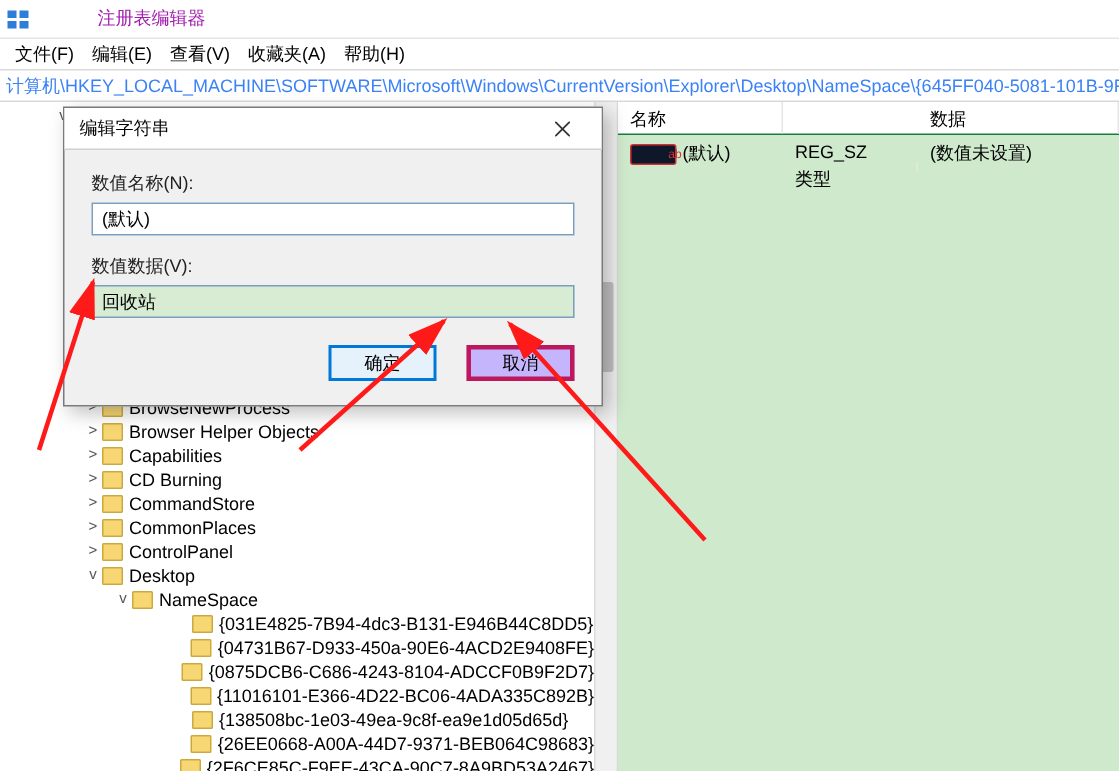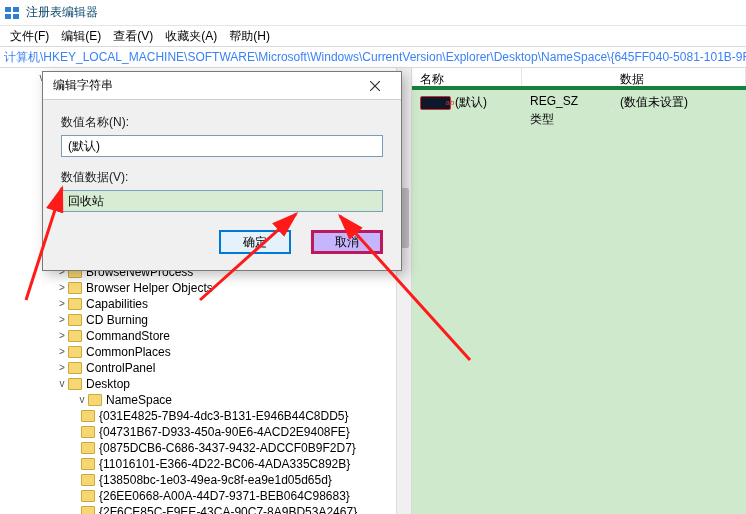--- a/index.html
+++ b/index.html
@@ -1,34 +1,34 @@
 <!DOCTYPE html>
 <html><head>
 <meta charset="utf-8">
 <style>
   * { box-sizing: border-box; margin: 0; padding: 0; font-family: "Microsoft YaHei", "Segoe UI", Tahoma, sans-serif; }
   body { width: 746px; height: 514px; background: #fff; overflow: hidden; position: relative; font-size: 12px; color: #000; }
 
   .titlebar { height: 26px; background: #fff; border-bottom: 1px solid #e5e5e5; display: flex; align-items: center; padding-left: 4px; }
   .titlebar .app-icon { width: 16px; height: 16px; margin-right: 6px; display: flex; align-items: center; justify-content: center; }
-  .titlebar .title { color: #0c4a6e; }
+  .titlebar .title { color: #a21caf; margin-left: 39px; }
 
   .menubar { height: 20px; display: flex; align-items: center; padding-left: 4px; gap: 0; }
   .menubar span { padding: 2px 6px; }
 
   .addressbar { height: 22px; border-top: 1px solid #d9d9d9; border-bottom: 1px solid #d9d9d9; background: #fff; display: flex; align-items: center; padding: 0 4px; white-space: nowrap; overflow: hidden; }
   .addressbar span { color: #3b82f6; }
 
   .content { display: flex; height: calc(100% - 68px); }
   .tree-pane { width: 396px; height: 100%; overflow: hidden; background: #fff; position: relative; }
   .data-pane { flex: 1; background: #cfe9cc; height: 100%; border-left: 1px solid #d9d9d9; }
   .scrollbar-gap { width: 15px; background: #f0f0f0; border-left: 1px solid #dcdcdc; height: 100%; position: relative; }
   .scrollbar-thumb { position: absolute; left: 2px; right: 2px; top: 120px; height: 60px; background: #c1c1c1; border-radius: 2px; }
 
-  .data-header { height: 22px; background: #fff; display: flex; border-bottom: 4px solid #15803d; }
+  .data-header { height: 22px; background: #fff; display: flex; border-bottom: 1px solid #15803d; }
   .data-header .col { padding: 3px 8px; border-right: 1px solid #e5e5e5; }
   .col-name { width: 110px; }
   .col-type { width: 90px; margin-top: 40px; }
   .col-data { flex: 1; }
 
   .data-row { display: flex; padding: 2px 0; }
   .data-row .cell { padding: 2px 8px; }
   .data-row .cell-name { width: 110px; display: flex; align-items: center; gap: 4px; }
   .data-row .cell-type { width: 90px; }
   .data-row .cell-data { flex: 1; }
@@ -36,21 +36,21 @@
   .str-icon { width: 14px; height: 14px; background: #0f172a; border: 1px solid #c33; color: #c33; font-size: 8px; display: flex; align-items: center; justify-content: center; border-radius: 2px; padding-left: 29px; }
 
   .tree { font-size: 12px; line-height: 16px; padding-top: 2px; }
   .tree-row { display: flex; align-items: center; height: 16px; white-space: nowrap; }
   .tree-row .twisty { width: 12px; text-align: center; color: #555; font-size: 10px; }
   .tree-row .folder { width: 14px; height: 12px; background: #f7d774; border: 1px solid #cda93b; border-radius: 1px; margin-right: 4px; flex-shrink: 0; }
   .tree-row .label { color: #000; }
   .indent-0 { padding-left: 36px; }
   .indent-1 { padding-left: 56px; }
   .indent-2 { padding-left: 76px; }
-  .indent-3 { padding-left: 69px; }
+  .indent-3 { padding-left: 116px; }
 
   
   .dialog { position: absolute; left: 42px; top: 71px; width: 360px; background: #f0f0f0; border: 1px solid #7a7a7a; box-shadow: 4px 4px 12px rgba(0,0,0,.25); }
   .dlg-title { height: 28px; background: #fff; display: flex; align-items: center; justify-content: space-between; padding: 0 6px 0 10px; border-bottom: 1px solid #d0d0d0; }
   .dlg-close { width: 40px; height: 22px; display: flex; align-items: center; justify-content: center; }
   .dlg-close svg { width: 10px; height: 10px; }
   .dlg-body { padding: 14px 18px 16px 18px; }
   .dlg-label { margin-bottom: 4px; color: #222; }
   .dlg-input { width: 100%; height: 22px; border: 1px solid #7a9ebd; background: #fff; padding: 2px 6px; font-family: inherit; font-size: 12px; margin-bottom: 12px; }
   .dlg-input.highlight { background: #d7ecd3; }
@@ -154,21 +154,21 @@
           <span class="label">{031E4825-7B94-4dc3-B131-E946B44C8DD5}</span>
         </div>
         <div class="tree-row indent-3">
           <span class="twisty"></span>
           <span class="folder"></span>
           <span class="label">{04731B67-D933-450a-90E6-4ACD2E9408FE}</span>
         </div>
         <div class="tree-row indent-3">
           <span class="twisty"></span>
           <span class="folder"></span>
-          <span class="label">{0875DCB6-C686-3437-9432-ADCCF0B9F2D7}</span>
+          <span class="label">{0875DCB6-C686-4243-8104-ADCCF0B9F2D7}</span>
         </div>
         <div class="tree-row indent-3">
           <span class="twisty"></span>
           <span class="folder"></span>
           <span class="label">{11016101-E366-4D22-BC06-4ADA335C892B}</span>
         </div>
         <div class="tree-row indent-3">
           <span class="twisty"></span>
           <span class="folder"></span>
           <span class="label">{138508bc-1e03-49ea-9c8f-ea9e1d05d65d}</span>

